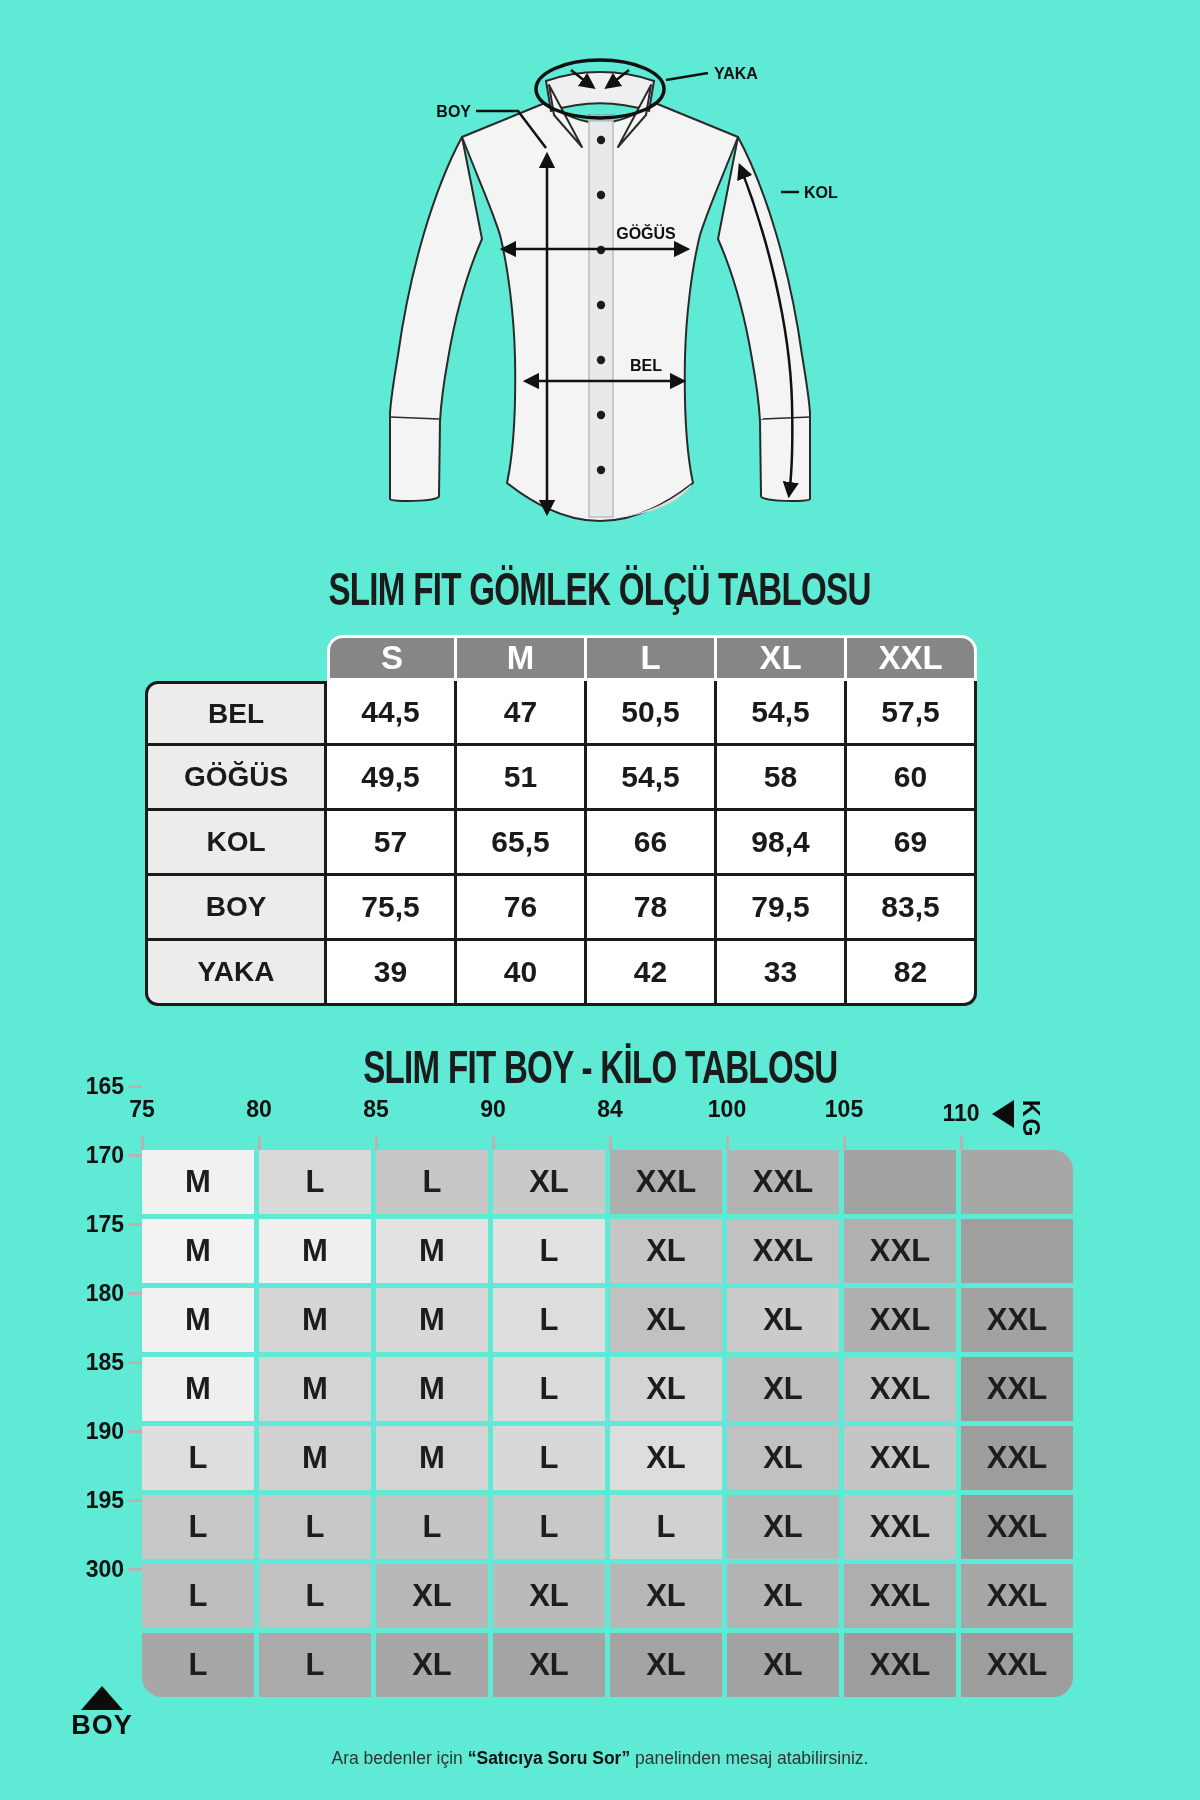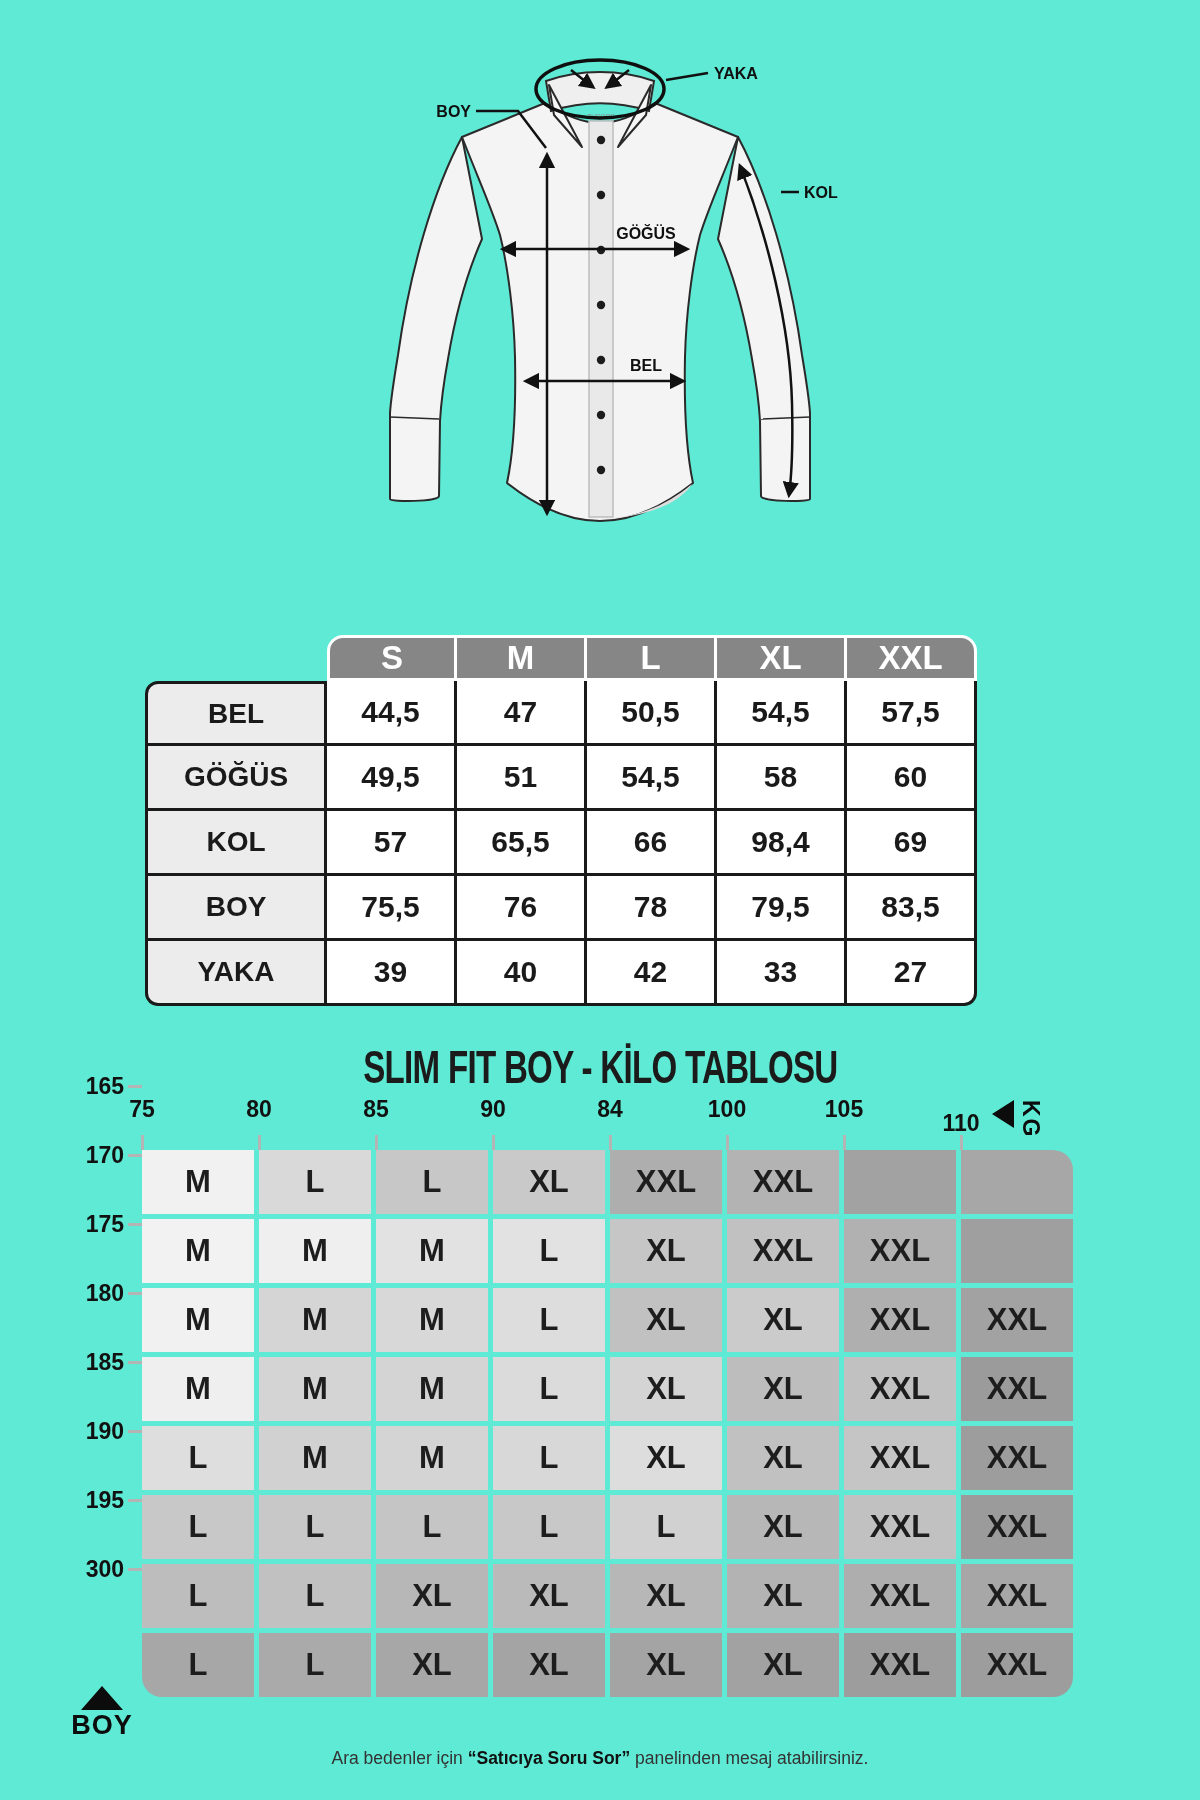--- a/index.html
+++ b/index.html
@@ -101,20 +101,23 @@
       <line x1="163" y1="224" x2="347" y2="224" stroke="#111" stroke-width="2.5" marker-start="url(#ah)" marker-end="url(#ah)"></line>
       <text x="306" y="214" text-anchor="middle" font-size="16" font-weight="700" fill="#0f0f0f">GÖĞÜS</text>
     </g>
 
     <g>
       <line x1="186" y1="356" x2="343" y2="356" stroke="#111" stroke-width="2.5" marker-start="url(#ah)" marker-end="url(#ah)"></line>
       <text x="306" y="346" text-anchor="middle" font-size="16" font-weight="700" fill="#0f0f0f">BEL</text>
     </g>
   </svg>
 
+  <div class="abs big-title" style="top:562px;">
+    <span>SLIM FIT GÖMLEK ÖLÇÜ TABLOSU</span>
+  </div>
 
   <div id="size-table" class="abs" style="left: 145px; top: 635px; color: rgb(26, 26, 26);">
       <div class="cell corner"></div>
       <div class="cell h h-first" style="background: rgb(134, 134, 134);">S</div>
       <div class="cell h" style="background: rgb(134, 134, 134);">M</div>
       <div class="cell h" style="background: rgb(134, 134, 134);">L</div>
       <div class="cell h" style="background: rgb(134, 134, 134);">XL</div>
       <div class="cell h h-last" style="background: rgb(134, 134, 134);">XXL</div>
       <div class="cell lab lab-first" style="background: rgb(236, 236, 236);">BEL</div>
       <div class="cell val">44,5</div>
@@ -138,21 +141,21 @@
       <div class="cell val">75,5</div>
       <div class="cell val">76</div>
       <div class="cell val">78</div>
       <div class="cell val">79,5</div>
       <div class="cell val">83,5</div>
       <div class="cell lab lab-last" style="background: rgb(236, 236, 236);">YAKA</div>
       <div class="cell val">39</div>
       <div class="cell val">40</div>
       <div class="cell val">42</div>
       <div class="cell val">33</div>
-      <div class="cell val val-br">27</div>
+      <div class="cell val val-br">82</div>
     </div>
 
   <div class="abs big-title" style="top:1040px;">
     <span>SLIM FIT BOY - KİLO TABLOSU</span>
   </div>
 
   <div id="kg-axis" class="abs" style="left:142px;top:1096px;width:940px;height:54px;">
       <div class="axis-num" style="position: absolute; left: -40px; top: 0px; width: 80px; text-align: center;">75</div>
       <div class="tickv" style="position: absolute; left: -1px; top: 39px;"></div>
       <div class="axis-num" style="position: absolute; left: 77px; top: 0px; width: 80px; text-align: center;">80</div>
@@ -160,21 +163,21 @@
       <div class="axis-num" style="position: absolute; left: 194px; top: 0px; width: 80px; text-align: center;">85</div>
       <div class="tickv" style="position: absolute; left: 233px; top: 39px;"></div>
       <div class="axis-num" style="position: absolute; left: 311px; top: 0px; width: 80px; text-align: center;">90</div>
       <div class="tickv" style="position: absolute; left: 350px; top: 39px;"></div>
       <div class="axis-num" style="position: absolute; left: 428px; top: 0px; width: 80px; text-align: center;">84</div>
       <div class="tickv" style="position: absolute; left: 467px; top: 39px;"></div>
       <div class="axis-num" style="position: absolute; left: 545px; top: 0px; width: 80px; text-align: center;">100</div>
       <div class="tickv" style="position: absolute; left: 584px; top: 39px;"></div>
       <div class="axis-num" style="position: absolute; left: 662px; top: 0px; width: 80px; text-align: center;">105</div>
       <div class="tickv" style="position: absolute; left: 701px; top: 39px;"></div>
-      <div class="axis-num" style="position: absolute; left: 779px; top: 14px; width: 80px; text-align: center;">110</div>
+      <div class="axis-num" style="position: absolute; left: 779px; top: 4px; width: 80px; text-align: center;">110</div>
       <div class="tickv" style="position: absolute; left: 818px; top: 39px;"></div>
     </div>
 
   <div class="abs" style="left:992px;top:1100px;display:flex;align-items:flex-start;gap:3px;">
     <div class="kg-tri"></div>
     <div class="kg-text">KG</div>
   </div>
 
   <div id="boy-axis" class="abs" style="left:0;top:1086px;width:142px;height:500px;">
       <div class="axis-num" style="position: absolute; left: 58px; top: -13px; width: 66px; text-align: right;">165</div>

